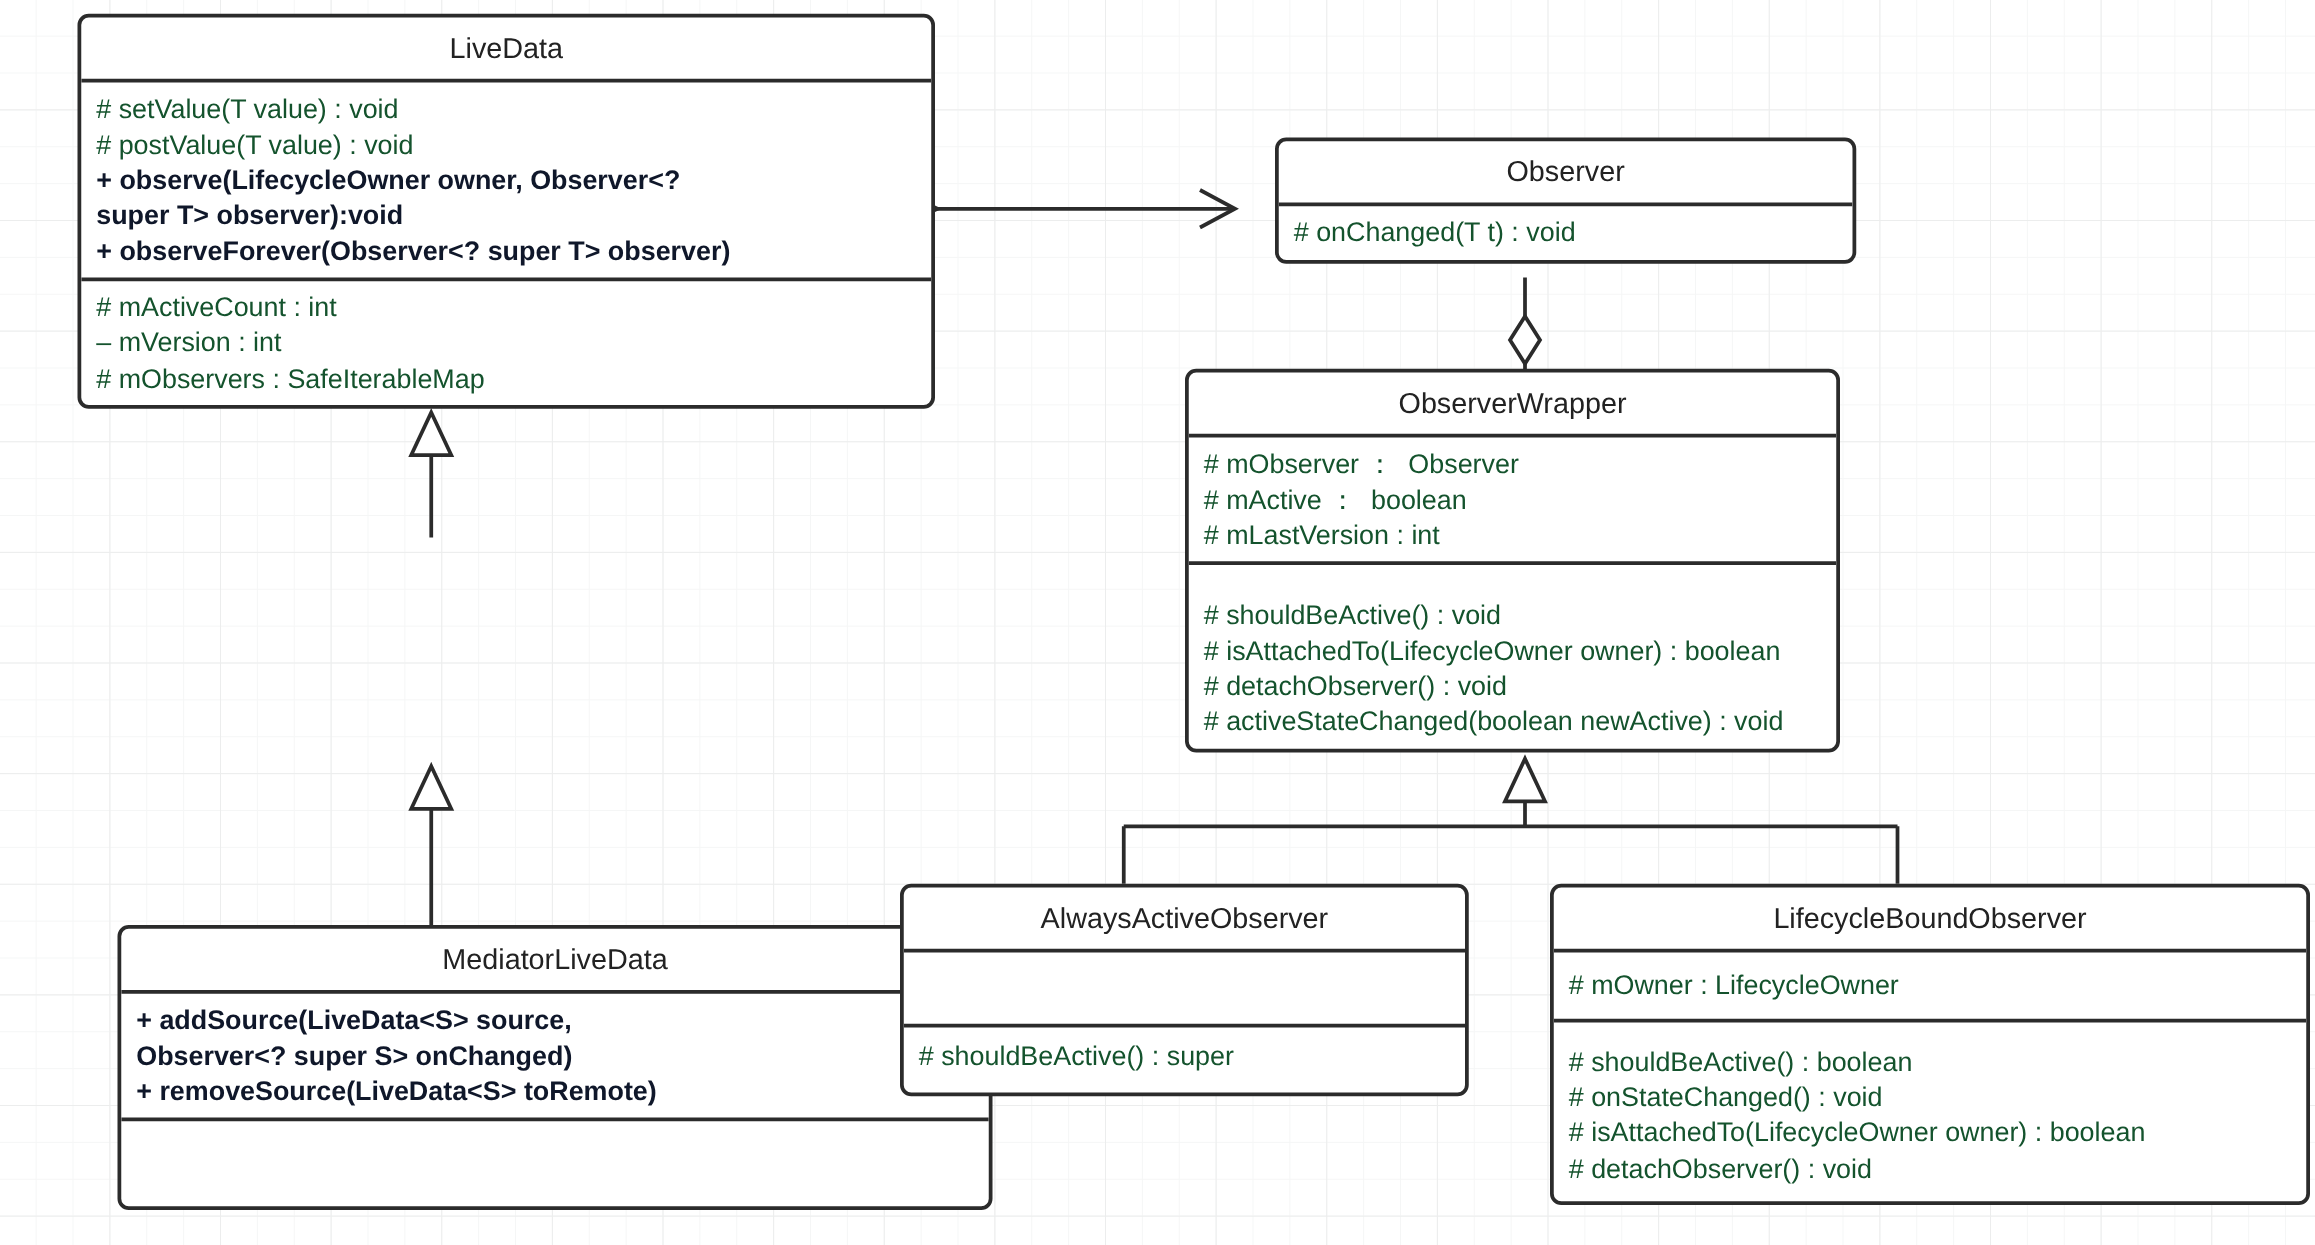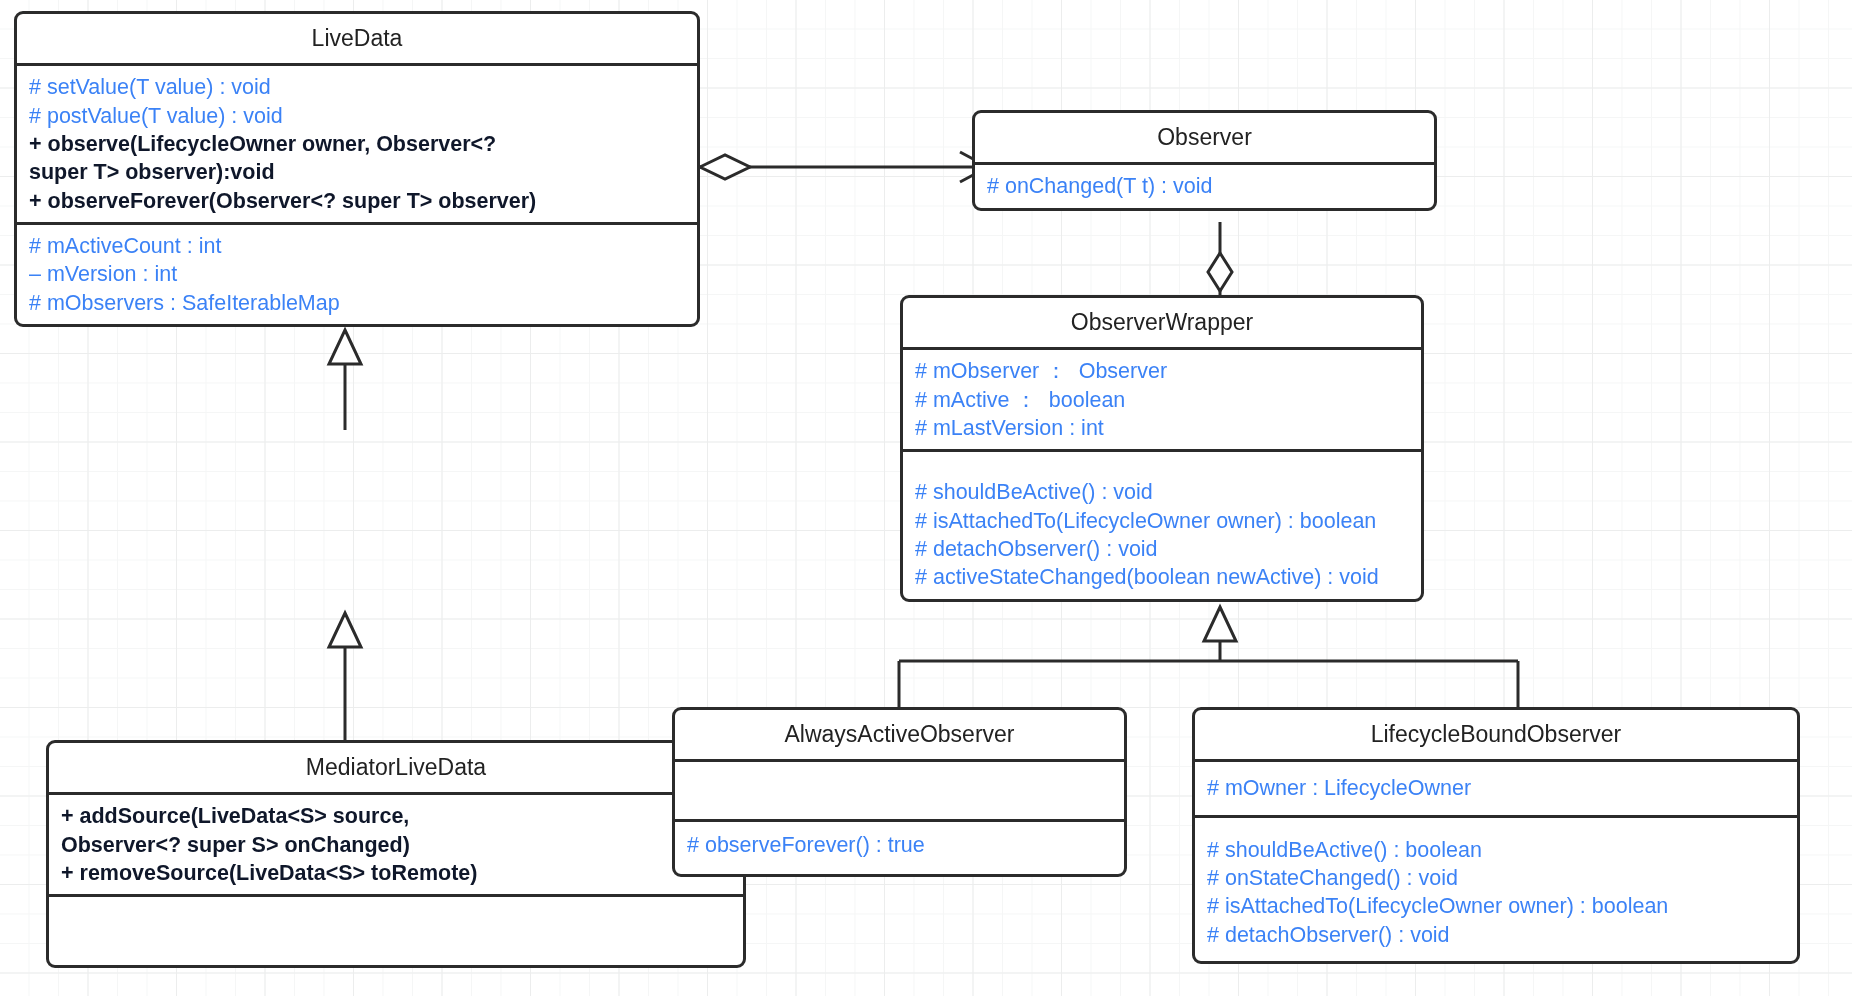--- a/index.html
+++ b/index.html
@@ -33,39 +33,40 @@
 
   
   .uml-class {
     position: absolute;
     box-sizing: border-box;
     background: #ffffff;
     border: 3px solid #2b2b2b;
     border-radius: 9px;
     overflow: hidden;
     z-index: 5;
+    margin-left: 48px;
   }
   .uml-title {
     text-align: center;
     font-size: 23px;
     color: #222222;
     padding: 11px 8px 11px 8px;
     line-height: 1.18;
     white-space: nowrap;
   }
   .uml-compartment {
     border-top: 3px solid #2b2b2b;
     padding: 7px 10px 7px 12px;
   }
   .uml-compartment.empty {
     padding: 0;
   }
   .uml-line {
     font-size: 21.5px;
-    color: #3b82f6;
+    color: #14532d;
     line-height: 1.32;
     white-space: pre-wrap;
   }
   .uml-line.bold {
     font-weight: bold;
     color: #0f172a;
   }
   .uml-compartment.pad-top {
     padding-top: 26px;
   }
@@ -174,21 +175,21 @@
 Observer&lt;? super S&gt; onChanged)</div>
       <div class="uml-line bold">+ removeSource(LiveData&lt;S&gt; toRemote)</div>
     </div>
     <div class="uml-compartment empty" style="height:68px;"></div>
   </div>
 
   <div class="uml-class" style="left:672px; top:707px; width:455px;">
     <div class="uml-title">AlwaysActiveObserver</div>
     <div class="uml-compartment empty" style="height:57px;"></div>
     <div class="uml-compartment" style="padding-top:9px; padding-bottom:14px;">
-      <div class="uml-line"># observeForever() : true</div>
+      <div class="uml-line"># shouldBeActive() : super</div>
     </div>
   </div>
 
   <div class="uml-class" style="left:1192px; top:707px; width:608px;">
     <div class="uml-title">LifecycleBoundObserver</div>
     <div class="uml-compartment" style="padding-top:12px; padding-bottom:12px;">
       <div class="uml-line"># mOwner : LifecycleOwner</div>
     </div>
     <div class="uml-compartment" style="padding-top:18px; padding-bottom:12px;">
       <div class="uml-line"># shouldBeActive() : boolean</div>

